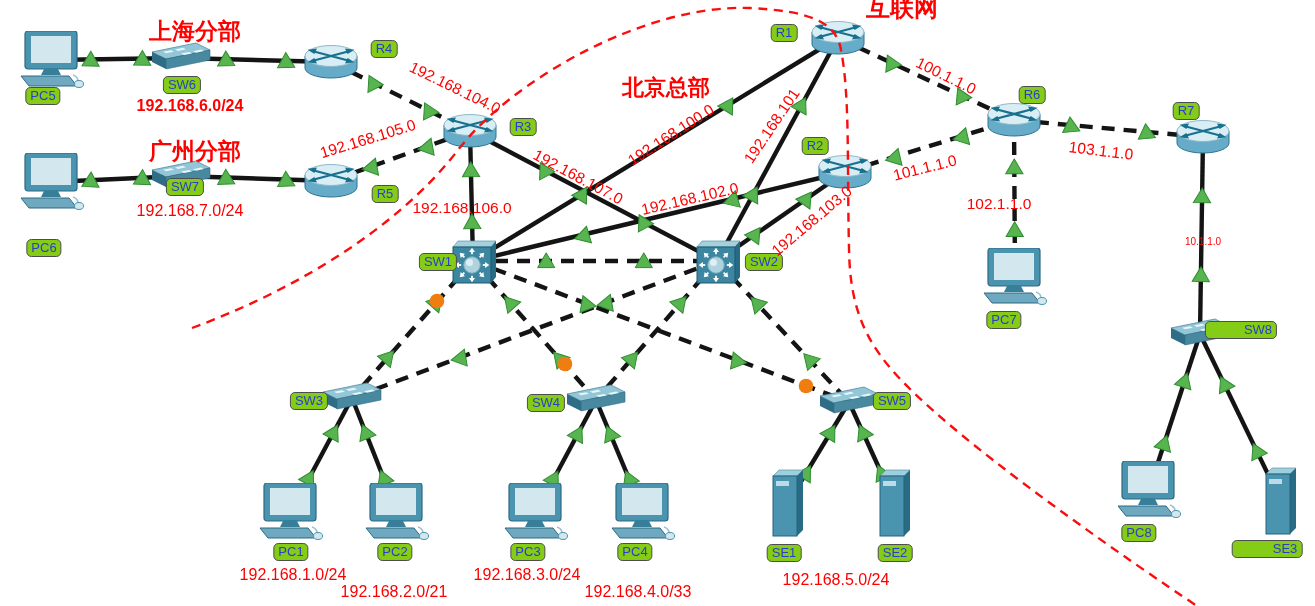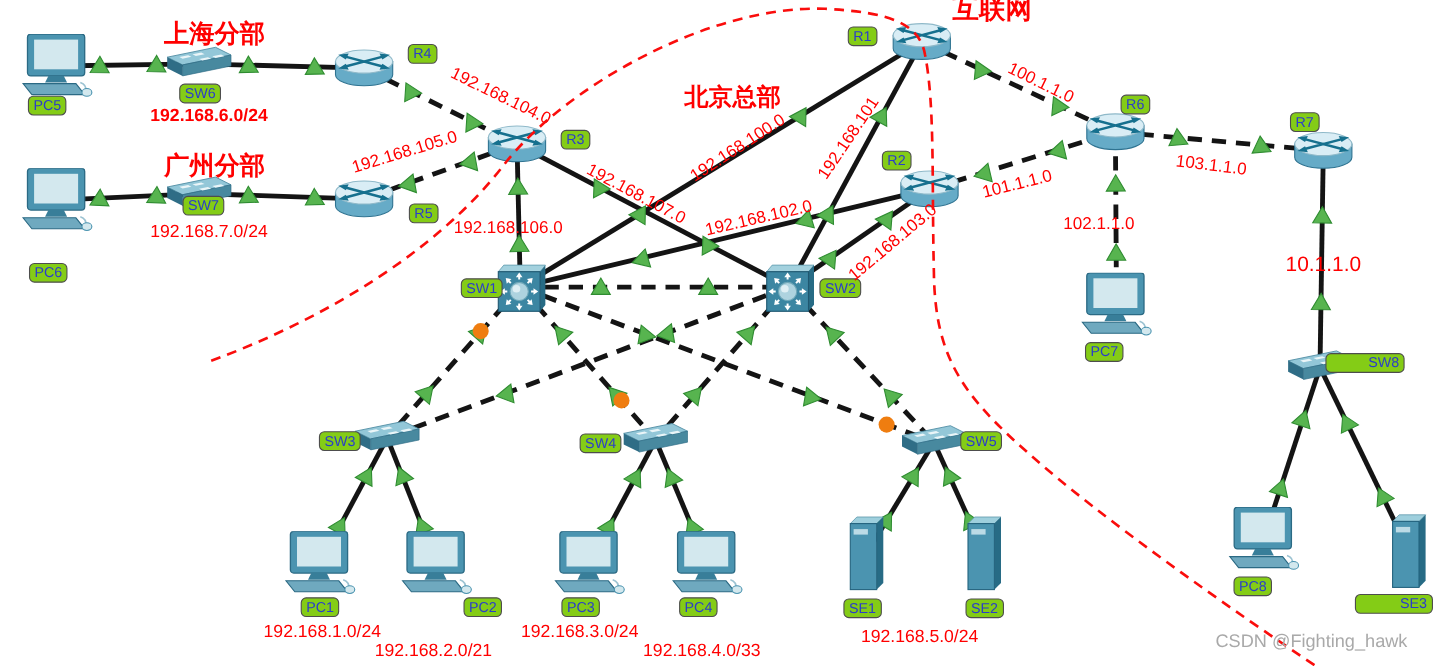--- a/index.html
+++ b/index.html
@@ -382,50 +382,49 @@
       <div class="devlabel" style="left: 815px; top: 146px;">R2</div>
       <div class="devlabel" style="left: 1032px; top: 95px;">R6</div>
       <div class="devlabel" style="left: 1186px; top: 111px;">R7</div>
       <div class="devlabel" style="left: 438px; top: 262px;">SW1</div>
       <div class="devlabel" style="left: 764px; top: 262px;">SW2</div>
       <div class="devlabel" style="left: 309px; top: 401px;">SW3</div>
       <div class="devlabel" style="left: 546px; top: 403px;">SW4</div>
       <div class="devlabel" style="left: 892px; top: 401px;">SW5</div>
       <div class="devlabel" style="left: 1241px; top: 330px; padding-left: 38px;">SW8</div>
       <div class="devlabel" style="left: 291px; top: 552px;">PC1</div>
-      <div class="devlabel" style="left: 395px; top: 552px; margin-left: 44px;">PC2</div>
+      <div class="devlabel" style="left: 395px; top: 552px;">PC2</div>
       <div class="devlabel" style="left: 528px; top: 552px; text-align: center;">PC3</div>
       <div class="devlabel" style="left: 635px; top: 552px;">PC4</div>
       <div class="devlabel" style="left: 1004px; top: 320px;">PC7</div>
       <div class="devlabel" style="left: 1139px; top: 533px;">PC8</div>
       <div class="devlabel" style="left: 784px; top: 553px;">SE1</div>
       <div class="devlabel" style="left: 895px; top: 553px;">SE2</div>
       <div class="devlabel" style="left: 1267px; top: 549px; padding-left: 40px;">SE3</div>
       <div class="rlabel" style="left: 455px; top: 88px; font-size: 15.5px; transform: translate(-50%, -50%) rotate(26deg);">192.168.104.0</div>
       <div class="rlabel" style="left: 368px; top: 139px; font-size: 15.5px; transform: translate(-50%, -50%) rotate(-17deg);">192.168.105.0</div>
       <div class="rlabel" style="left: 462px; top: 208px; font-size: 15.5px; transform: translate(-50%, -50%) rotate(0deg);">192.168.106.0</div>
       <div class="rlabel" style="left: 578px; top: 177px; font-size: 15.5px; transform: translate(-50%, -50%) rotate(28deg);">192.168.107.0</div>
       <div class="rlabel" style="left: 671px; top: 135px; font-size: 15.5px; transform: translate(-50%, -50%) rotate(-33deg);">192.168.100.0</div>
       <div class="rlabel" style="left: 772px; top: 126px; font-size: 15.5px; transform: translate(-50%, -50%) rotate(-56deg);">192.168.101</div>
       <div class="rlabel" style="left: 690px; top: 199px; font-size: 15.5px; transform: translate(-50%, -50%) rotate(-13deg);">192.168.102.0</div>
       <div class="rlabel" style="left: 812px; top: 221px; font-size: 15.5px; transform: translate(-50%, -50%) rotate(-40deg);">192.168.103.0</div>
       <div class="rlabel" style="left: 946px; top: 76px; font-size: 15.5px; transform: translate(-50%, -50%) rotate(26deg);">100.1.1.0</div>
       <div class="rlabel" style="left: 925px; top: 168px; font-size: 15.5px; transform: translate(-50%, -50%) rotate(-14deg);">101.1.1.0</div>
       <div class="rlabel" style="left: 999px; top: 204px; font-size: 15.5px; transform: translate(-50%, -50%) rotate(0deg);">102.1.1.0</div>
       <div class="rlabel" style="left: 1101px; top: 151px; font-size: 15.5px; transform: translate(-50%, -50%) rotate(7deg);">103.1.1.0</div>
-      <div class="rlabel" style="left: 1203px; top: 241px; font-size: 19px; transform: translate(-50%, -50%) rotate(0deg);">10.1.1.0</div>
+      <div class="rlabel" style="left: 1203px; top: 241px; font-size: 10px; transform: translate(-50%, -50%) rotate(0deg);">10.1.1.0</div>
       <div class="rlabel" style="left: 190px; top: 106px; font-size: 16px; transform: translate(-50%, -50%) rotate(0deg); font-weight: bold;">192.168.6.0/24</div>
       <div class="rlabel" style="left: 190px; top: 211px; font-size: 16px; transform: translate(-50%, -50%) rotate(0deg);">192.168.7.0/24</div>
       <div class="rlabel" style="left: 293px; top: 575px; font-size: 16px; transform: translate(-50%, -50%) rotate(0deg);">192.168.1.0/24</div>
       <div class="rlabel" style="left: 394px; top: 592px; font-size: 16px; transform: translate(-50%, -50%) rotate(0deg);">192.168.2.0/21</div>
       <div class="rlabel" style="left: 527px; top: 575px; font-size: 16px; transform: translate(-50%, -50%) rotate(0deg);">192.168.3.0/24</div>
       <div class="rlabel" style="left: 638px; top: 592px; font-size: 16px; transform: translate(-50%, -50%) rotate(0deg);">192.168.4.0/33</div>
       <div class="rlabel" style="left: 836px; top: 580px; font-size: 16px; transform: translate(-50%, -50%) rotate(0deg);">192.168.5.0/24</div>
       <div class="rtitle" style="left: 195px; top: 31px; font-size: 23px; transform: translate(-50%, -50%) rotate(0deg);">上海分部</div>
       <div class="rtitle" style="left: 195px; top: 151px; font-size: 23px; transform: translate(-50%, -50%) rotate(0deg);">广州分部</div>
       <div class="rtitle" style="left: 666px; top: 88px; font-size: 22px; transform: translate(-50%, -50%) rotate(0deg);">北京总部</div>
       <div class="rtitle" style="left: 902px; top: 8px; font-size: 24px; transform: translate(-50%, -50%) rotate(0deg);">互联网</div>
     </div>
   <svg id="overlay-layer" width="1315" height="606">
       <path d="M 192 328 C 295 290 398 228 458 150 C 512 80 645 4 750 8 C 806 11 836 20 841 50 C 850 96 847 165 849 248 C 850 326 876 360 936 413 C 1000 470 1122 556 1200 608" fill="none" stroke="#fa0d0c" stroke-width="2.4" stroke-dasharray="9 6.5"></path>
     </svg>
-  <div id="watermark">CSDN @Fighting_hawk</div>
 </div>
 
 </body></html>

